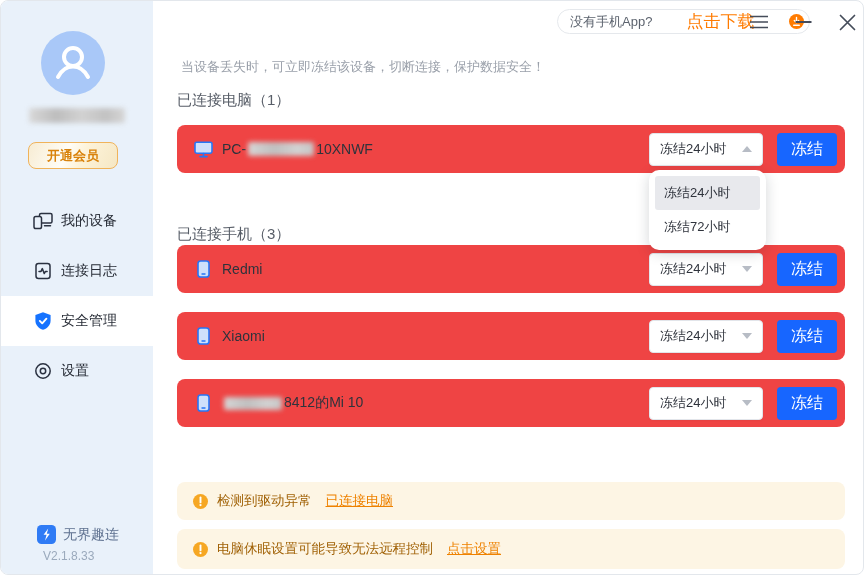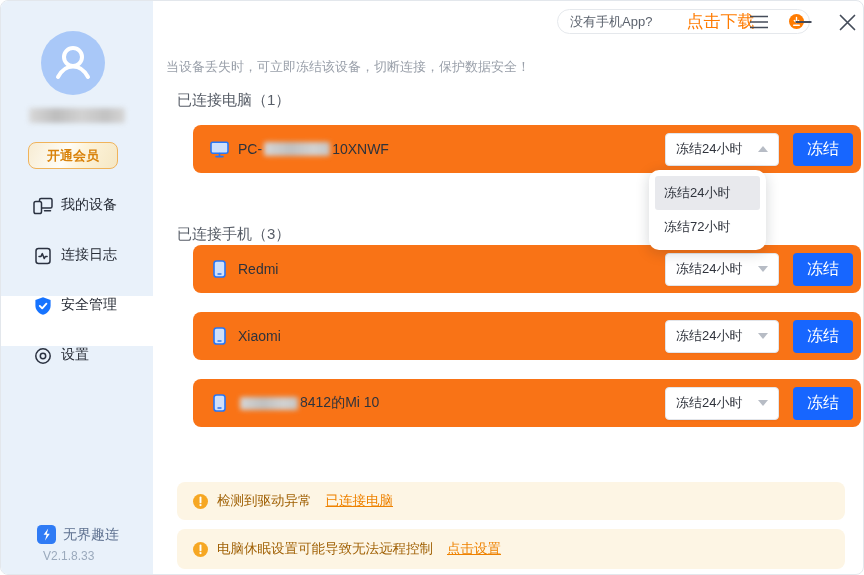--- a/index.html
+++ b/index.html
@@ -9,46 +9,46 @@
   
   .sidebar { position:absolute; left:0; top:0; width:152px; height:100%; background:#e9f1fa; }
   .avatar { position:absolute; left:40px; top:30px; width:64px; height:64px; }
   .user-blur { position:absolute; left:28px; top:107px; width:96px; height:15px; border-radius:2px;
     background:linear-gradient(90deg,#d9d9d9,#bdbdbd 28%,#d2d2d2 55%,#c2c2c2 80%,#d6d6d6);
     filter:blur(2.5px); }
   .vip-btn { position:absolute; left:27px; top:141px; width:90px; height:27px; border:1.5px solid #f0b35a;
     border-radius:8px; background:linear-gradient(115deg,#f7ecd3 0%,#fffdf6 42%,#fdf3d9 60%,#f5e7c4 100%);
     color:#d9820b; font-size:13px; font-weight:bold; cursor:pointer; line-height:24px; text-align:center; }
   .menu { position:absolute; left:0; top:195px; width:152px; }
-  .menu-item { height:50px; display:flex; align-items:flex-start; padding-left:32px; cursor:pointer;
+  .menu-item { height:50px; display:flex; align-items:center; padding-left:32px; cursor:pointer;
     font-size:14px; color:#272c36; }
   .menu-item.active { background:#ffffff; }
   .menu-item .mi-icon { width:20px; height:20px; margin-right:8px; display:flex; align-items:center; justify-content:center; }
   .brand-row { position:absolute; left:36px; top:524px; display:flex; align-items:center; }
   .brand-logo { width:19px; height:19px; margin-right:7px; }
   .brand-name { font-size:14px; color:#5e7190; }
   .brand-version { position:absolute; left:42px; top:548px; font-size:12px; color:#9aa9bc; }
 
   
   .dl-pill { position:absolute; left:556px; top:8px; height:25px; display:flex; align-items:center;
     border:1px solid #e5e8ec; border-radius:13px; padding:0 5px 0 12px; background:#fff; cursor:pointer;gap:32px; }
   .dl-q { font-size:13px; color:#5c636e; }
   .dl-a { font-size:17px; color:#ff7b00; margin-left:2px; }
   .dl-badge { margin-left:3px; display:flex; }
   .winbtn { position:absolute; background:none; border:none; cursor:pointer; padding:0; display:flex; align-items:center; justify-content:center; }
   .btn-menu { left:746px; top:10px; width:24px; height:22px; }
   .btn-min  { left:791px; top:10px; width:22px; height:22px; }
   .btn-close{ left:834px; top:9px; width:24px; height:24px; }
 
   
-  .desc { position:absolute; left:165px; top:57px; font-size:13px; color:#9aa0aa; }
+  .desc { position:absolute; left:180px; top:57px; font-size:13px; color:#9aa0aa; }
   .sec-title { position:absolute; left:176px; font-size:15px; color:#585e68; }
   .sec-pc { top:90px; } .sec-phone { top:224px; }
 
-  .row { position:absolute; left:192px; width:668px; height:48px; background:#f97316; border-radius:8px;
+  .row { position:absolute; left:176px; width:668px; height:48px; background:#ef4444; border-radius:8px;
     display:flex; align-items:center; padding:0 8px 0 16px; }
   .row-pc  { top:124px; } .row-p1 { top:244px; } .row-p2 { top:311px; } .row-p3 { top:378px; }
   .dev-icon { width:20px; display:flex; justify-content:center; margin-right:9px; }
   .dev-name { font-size:14px; color:#2f333c; display:flex; align-items:center; }
   .name-blur { display:inline-block; height:14px; border-radius:2px; margin:0 2px;
     background:linear-gradient(90deg,#d6d6d6,#c0c0c0 40%,#d2d2d2 75%,#c6c6c6); filter:blur(2.5px); vertical-align:middle; }
   .nb-pc { width:66px; } .nb-mi { width:58px; height:13px; }
 
   .freeze-select { margin-left:auto; width:114px; height:33px; background:#fff; border:1px solid #e2e5ea;
     border-radius:4px; display:flex; align-items:center; padding:0 10px; font-size:13px; color:#2f333c;

